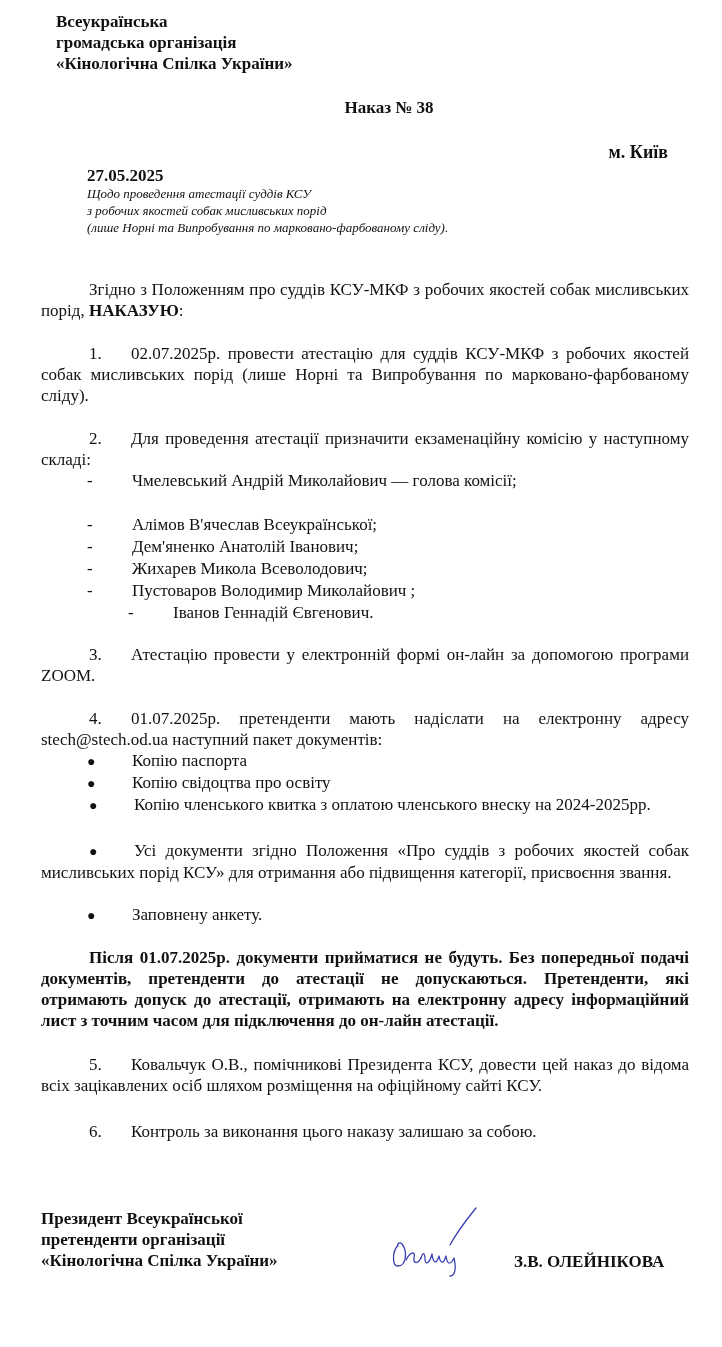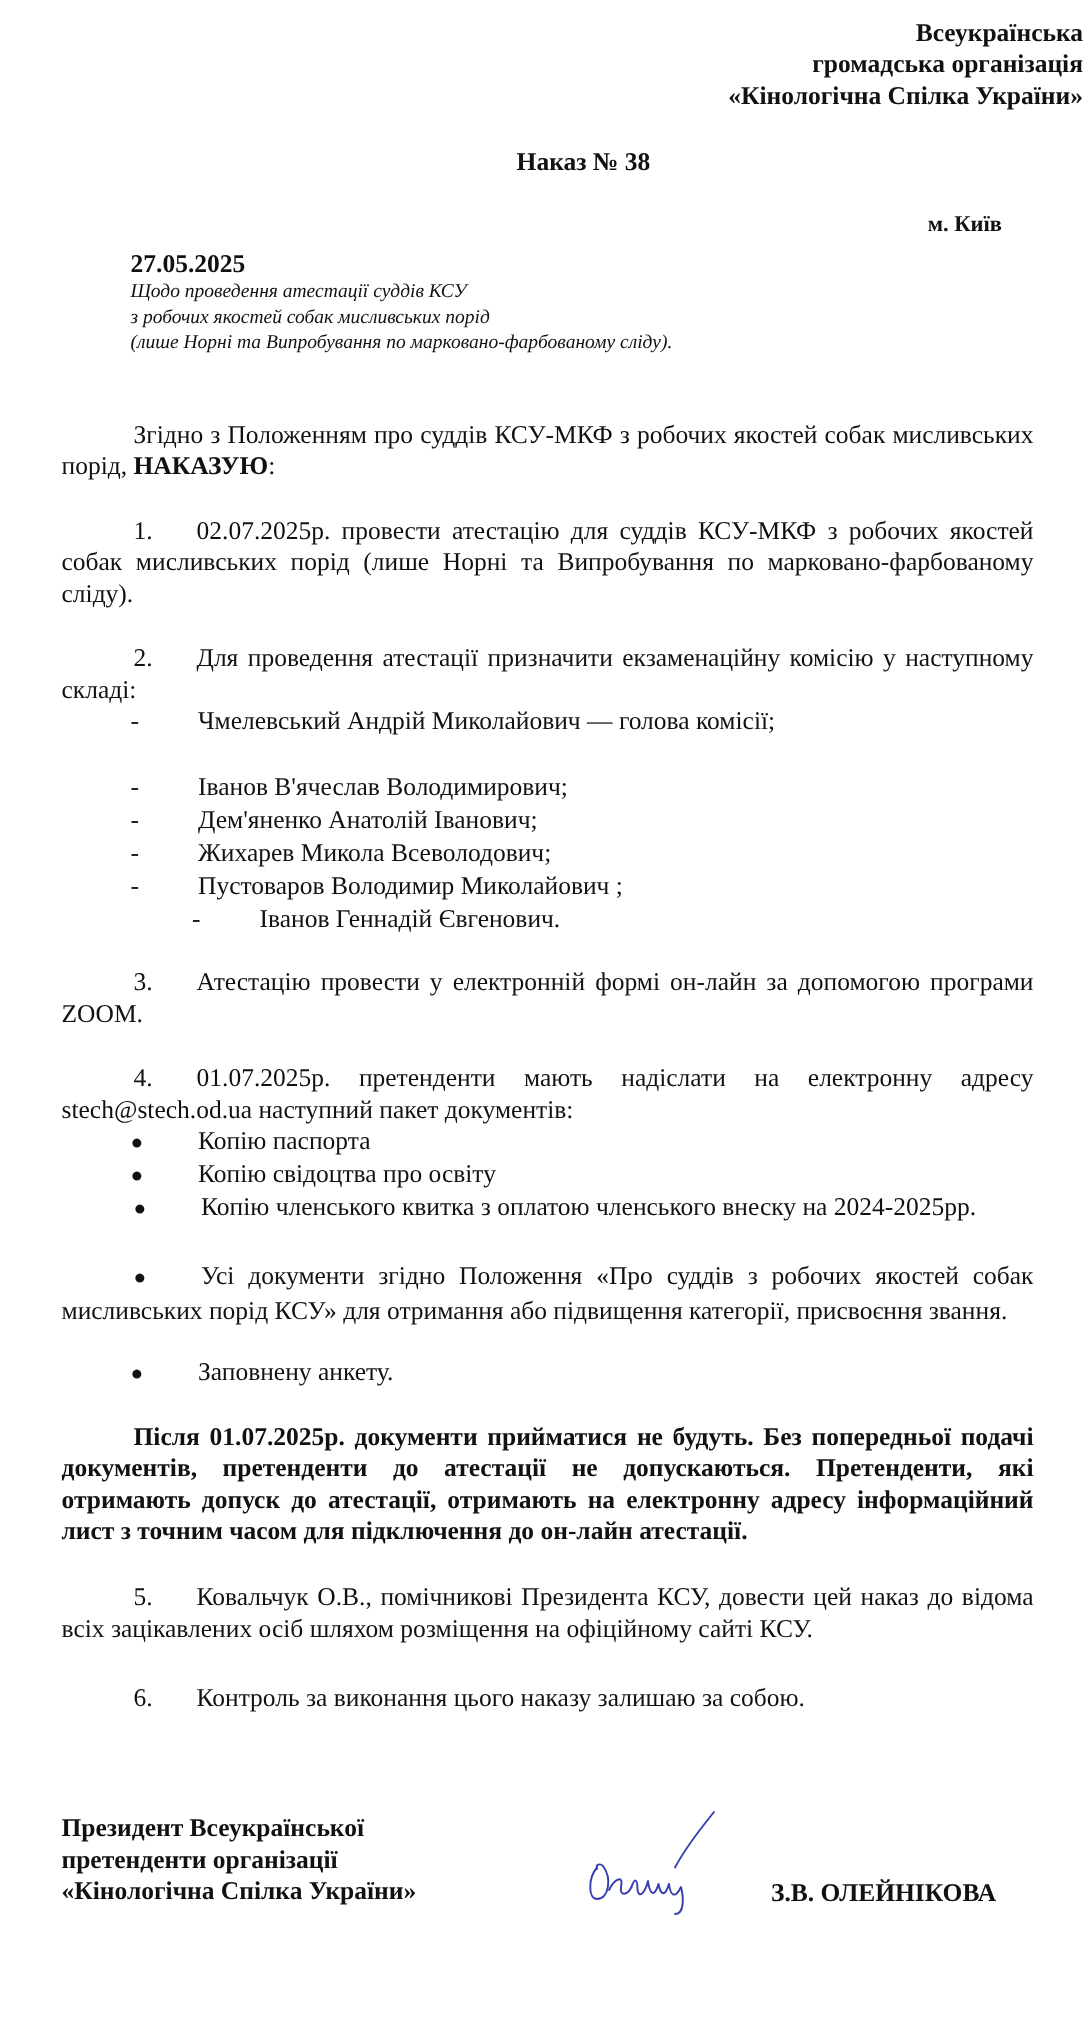--- a/index.html
+++ b/index.html
@@ -19,21 +19,21 @@
       position: absolute;
       left: 0; top: 0;
       width: 722px;
       height: 1347px;
     }
     .header {
       position: absolute;
       top: 11px;
       left: 0;
       width: 722px;
-      text-align: right;
+      text-align: left;
       font-weight: bold;
       font-size: 17px;
       line-height: 21px;
     }
     .header div { margin-left: 56px; }
     .order-title {
       position: absolute;
       top: 98px;
       left: 0;
       width: 722px;
@@ -48,21 +48,21 @@
       left: 87px;
       font-weight: bold;
       font-size: 17px;
       margin-top: 24px;
     }
     .city {
       position: absolute;
       top: 142px;
       right: 54px;
       font-weight: bold;
-      font-size: 15px;
+      font-size: 18px;
     }
     .subject {
       position: absolute;
       top: 185px;
       left: 87px;
       font-style: italic;
       font-size: 13px;
       line-height: 17px;
     }
     .body-text {
@@ -141,21 +141,21 @@
     <div>(лише Норні та Випробування по марковано-фарбованому сліду).</div>
   </div>
 
   <div class="body-text indent" style="top:279px;"><span>Згідно з Положенням про суддів КСУ-МКФ з робочих якостей собак мисливських порід, </span><span class="bold">НАКАЗУЮ</span><span>:</span></div>
 
   <div class="body-text indent" style="top:343px;"><span class="num">1.</span><span>02.07.2025р. провести атестацію для суддів КСУ-МКФ з робочих якостей собак мисливських порід (лише Норні та Випробування по марковано-фарбованому сліду).</span></div>
 
   <div class="body-text indent" style="top:428px;"><span class="num">2.</span><span>Для проведення атестації призначити екзаменаційну комісію у наступному складі:</span></div>
 
   <div class="list-row" style="top:470px;"><span class="marker">-</span><span>Чмелевський Андрій Миколайович — голова комісії;</span></div>
-  <div class="list-row" style="top:514px;"><span class="marker">-</span><span>Іванов В'ячеслав Володимирович;</span></div>
+  <div class="list-row" style="top:514px;"><span class="marker">-</span><span>Алімов В'ячеслав Всеукраїнської;</span></div>
   <div class="list-row" style="top:536px;"><span class="marker">-</span><span>Дем'яненко Анатолій Іванович;</span></div>
   <div class="list-row" style="top:558px;"><span class="marker">-</span><span>Жихарев Микола Всеволодович;</span></div>
   <div class="list-row" style="top:580px;"><span class="marker">-</span><span>Пустоваров Володимир Миколайович ;</span></div>
   <div class="list-row" style="top:602px;margin-left:41px;"><span class="marker">-</span><span>Іванов Геннадій Євгенович.</span></div>
 
   <div class="body-text indent" style="top:644px;"><span class="num">3.</span><span>Атестацію провести у електронній формі он-лайн за допомогою програми ZOOM.</span></div>
 
   <div class="body-text indent" style="top:708px;"><span class="num">4.</span><span>01.07.2025р. претенденти мають надіслати на електронну адресу stech@stech.od.ua  наступний пакет документів:</span></div>
 
   <div class="list-row" style="top:750px;"><span class="bullet">●</span><span>Копію паспорта</span></div>

